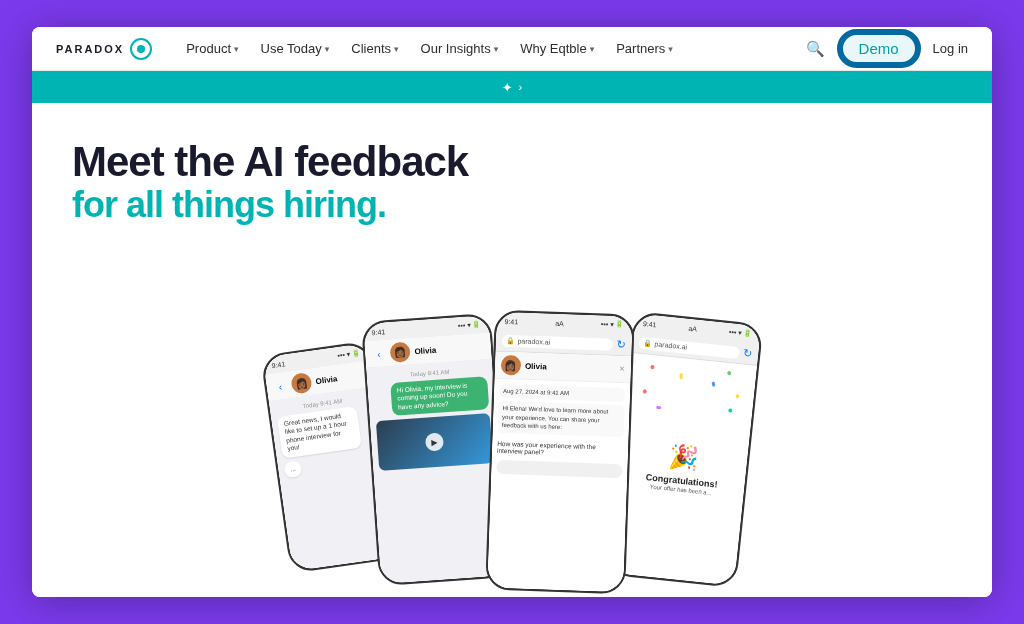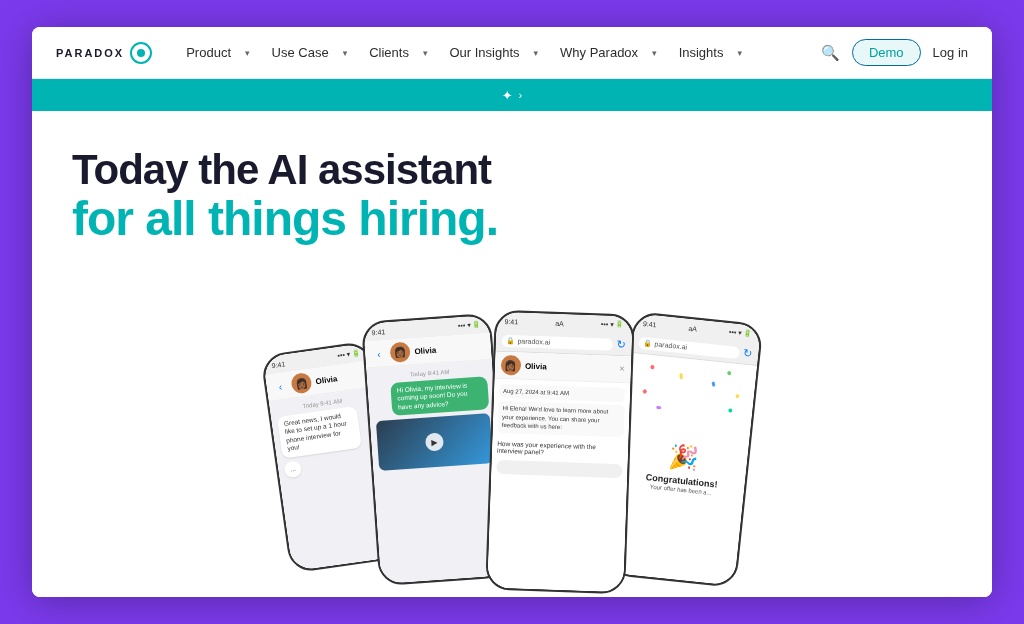--- a/index.html
+++ b/index.html
@@ -21,21 +21,21 @@
       overflow: hidden;
       display: flex;
       flex-direction: column;
       box-shadow: 0 4px 40px rgba(0,0,0,0.3);
     }
     
     .nav {
       display: flex;
       align-items: center;
       padding: 0 24px;
-      height: 52px;
+      height: 44px;
       background: white;
       border-bottom: 1px solid #e8e8e8;
       flex-shrink: 0;
       gap: 0;
     }
     .nav-logo {
       display: flex;
       align-items: center;
       gap: 6px;
       margin-right: 24px;
@@ -66,21 +66,21 @@
     }
     .nav-items {
       display: flex;
       align-items: center;
       gap: 2px;
       flex: 1;
     }
     .nav-item {
       display: flex;
       align-items: center;
-      gap: 14px;
+      gap: 3px;
       padding: 6px 10px;
       font-size: 13px;
       color: #2d2d2d;
       cursor: pointer;
       border-radius: 4px;
       white-space: nowrap;
     }
     .nav-item .chevron {
       font-size: 9px;
       color: #666;
@@ -91,24 +91,24 @@
       gap: 12px;
     }
     .nav-search {
       cursor: pointer;
       color: #444;
       font-size: 15px;
     }
     .nav-demo {
       background: #e8f8f8;
       color: #00a0a0;
-      border: 1px solid #0369a1;
+      border: 6px solid #0369a1;
       border-radius: 20px;
       padding: 5px 16px;
-      font-size: 13px;
+      font-size: 15px;
       font-weight: 500;
       cursor: pointer;
     }
     .nav-login {
       font-size: 13px;
       color: #2d2d2d;
       cursor: pointer;
     }
     
     .banner {
@@ -143,21 +143,21 @@
       position: relative;
     }
     .hero-title-line1 {
       font-size: 42px;
       font-weight: 800;
       color: #1a1a2e;
       line-height: 1.1;
       letter-spacing: -1px;
     }
     .hero-title-line2 {
-      font-size: 48px;
+      font-size: 36px;
       font-weight: 800;
       color: #00b4b4;
       line-height: 1.1;
       letter-spacing: -1px;
     }
     
     .phones-container {
       position: absolute;
       bottom: 0;
       left: 0;
@@ -392,57 +392,57 @@
     <div class="nav-logo">
       <span class="nav-logo-text">PARADOX</span>
       <div class="logo-circle"></div>
     </div>
     <div class="nav-items">
       <div class="nav-item">
         <span>Product</span>
         <span class="chevron">▾</span>
       </div>
       <div class="nav-item">
-        <span>Use Case</span>
+        <span>Use Today</span>
         <span class="chevron">▾</span>
       </div>
       <div class="nav-item">
         <span>Clients</span>
         <span class="chevron">▾</span>
       </div>
       <div class="nav-item">
         <span>Our Insights</span>
         <span class="chevron">▾</span>
       </div>
       <div class="nav-item">
-        <span>Why Paradox</span>
+        <span>Why Eqtble</span>
         <span class="chevron">▾</span>
       </div>
       <div class="nav-item">
-        <span>Insights</span>
+        <span>Partners</span>
         <span class="chevron">▾</span>
       </div>
     </div>
     <div class="nav-right">
       <span class="nav-search">🔍</span>
       <button class="nav-demo">Demo</button>
       <span class="nav-login">Log in</span>
     </div>
   </nav>
 
   <div class="banner">
     <div class="banner-text">
       <span class="banner-icon">✦</span>
       <span class="banner-arrow">›</span>
     </div>
   </div>
 
   <div class="hero">
     <div class="hero-text">
-      <div class="hero-title-line1">Today the AI assistant</div>
+      <div class="hero-title-line1">Meet the AI feedback</div>
       <div class="hero-title-line2">for all things hiring.</div>
     </div>
 
     <div class="phones-container">
 
       <div class="phone phone-1">
         <div class="phone-screen">
           <div class="phone-notch-bar">
             <span>9:41</span>
             <span>▪▪▪ ▾ 🔋</span>

